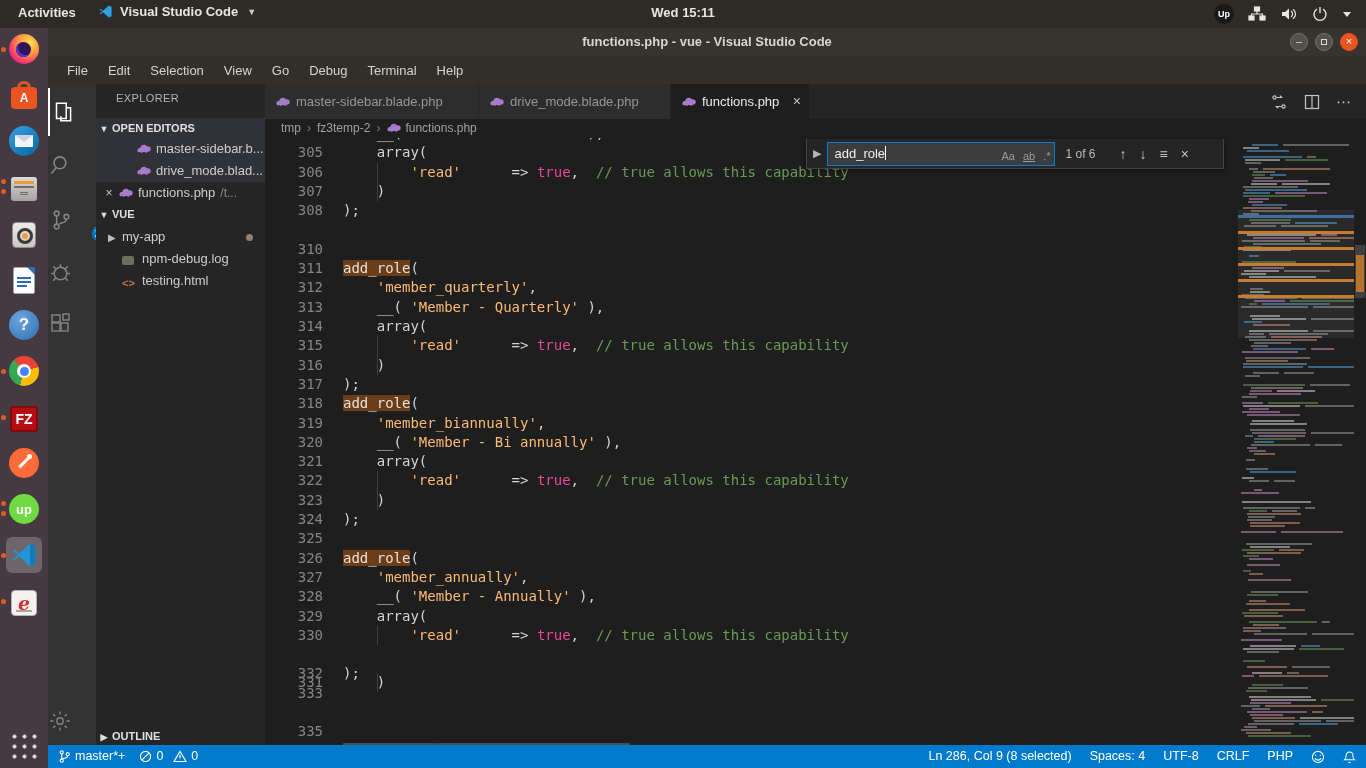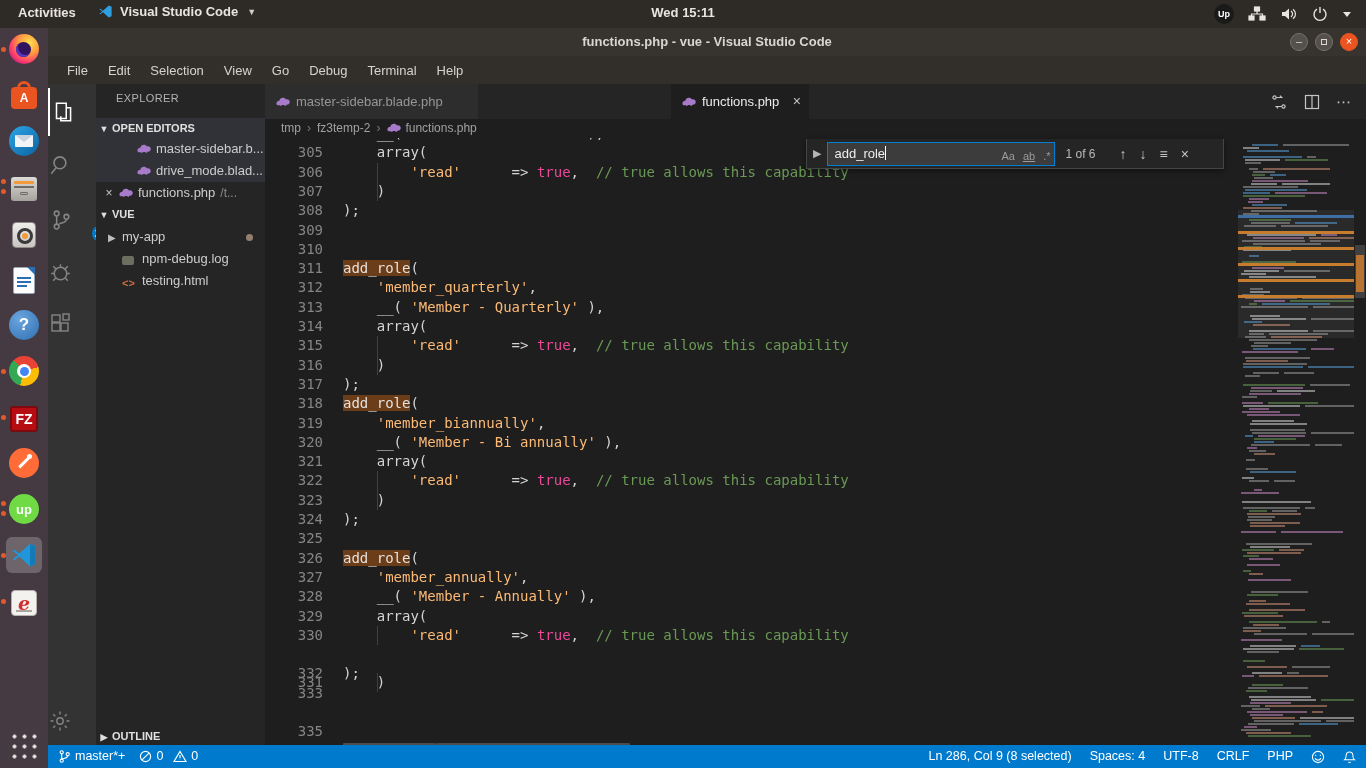--- a/index.html
+++ b/index.html
@@ -367,36 +367,38 @@
           </svg>
         <svg width="16" height="16" viewBox="0 0 16 16" fill="none" stroke-width="1.2">
             <rect x="1.5" y="1.5" width="13" height="13"></rect>
             <path d="M8 1.5v13"></path>
           </svg>
         <span class="dots">⋯</span>
       </div>
     <div class="tab" style="left: 0px; width: 214px;"><span class="icon-slot"><svg width="15" height="13" viewBox="0 0 20 16">
               <path fill="#a77bca" d="M4.2 13c-1.4 0-2.5-1.3-2.3-2.8.2-1.8 1.7-3.2 3.6-3.2h.3C6.2 4.6 8.2 3 10.6 3c1.7 0 3.2.9 4.1 2.2.4-.1.8-.2 1.3-.2 2 0 3.7 1.6 3.7 3.6S18 12.2 16 12.2h-.9l-.4 1.6h-2l-.3-1.3H9.1l-.3 1.3h-2L6.4 13z"></path>
             </svg></span><span>master-sidebar.blade.php</span></div>
+        <div class="tab" style="left: 214px; width: 192px;"><span class="icon-slot"><svg width="15" height="13" viewBox="0 0 20 16">
+              <path fill="#a77bca" d="M4.2 13c-1.4 0-2.5-1.3-2.3-2.8.2-1.8 1.7-3.2 3.6-3.2h.3C6.2 4.6 8.2 3 10.6 3c1.7 0 3.2.9 4.1 2.2.4-.1.8-.2 1.3-.2 2 0 3.7 1.6 3.7 3.6S18 12.2 16 12.2h-.9l-.4 1.6h-2l-.3-1.3H9.1l-.3 1.3h-2L6.4 13z"></path>
+            </svg></span><span>drive_mode.blade.php</span></div>
         <div class="tab active" style="left: 406px; width: 139px;"><span class="icon-slot"><svg width="15" height="13" viewBox="0 0 20 16">
               <path fill="#a77bca" d="M4.2 13c-1.4 0-2.5-1.3-2.3-2.8.2-1.8 1.7-3.2 3.6-3.2h.3C6.2 4.6 8.2 3 10.6 3c1.7 0 3.2.9 4.1 2.2.4-.1.8-.2 1.3-.2 2 0 3.7 1.6 3.7 3.6S18 12.2 16 12.2h-.9l-.4 1.6h-2l-.3-1.3H9.1l-.3 1.3h-2L6.4 13z"></path>
             </svg></span><span>functions.php</span><span class="tclose">×</span></div>
       </div>
     <div id="breadcrumb">
       <span class="crumb">tmp</span><span class="sep">›</span><span class="crumb">fz3temp-2</span><span class="sep">›</span><span class="icon-slot php-slot"><svg width="15" height="13" viewBox="0 0 20 16">
             <path fill="#a77bca" d="M4.2 13c-1.4 0-2.5-1.3-2.3-2.8.2-1.8 1.7-3.2 3.6-3.2h.3C6.2 4.6 8.2 3 10.6 3c1.7 0 3.2.9 4.1 2.2.4-.1.8-.2 1.3-.2 2 0 3.7 1.6 3.7 3.6S18 12.2 16 12.2h-.9l-.4 1.6h-2l-.3-1.3H9.1l-.3 1.3h-2L6.4 13z"></path>
           </svg></span><span class="crumb">functions.php</span>
     </div>
     <div id="code-viewport">
         <div class="cl" style="top: -14px;"><span class="ln">304</span><span class="ct"><span class="tkp">    __( </span><span class="tks">'Premium Subscriber'</span><span class="tkp"> ),</span></span></div>
         <div class="cl" style="top: 5.3px;"><span class="ln">305</span><span class="ct"><span class="tkp">    array(</span></span></div>
         <div class="cl" style="top: 24.6px;"><span class="ln">306</span><span class="guide" style="left: 111.72px;"></span><span class="ct"><span class="tkp">        </span><span class="tks">'read'</span><span class="tkp">      =&gt; </span><span class="tkk">true</span><span class="tkp">,  </span><span class="tkc">// true allows this capability</span></span></div>
         <div class="cl" style="top: 43.9px;"><span class="ln">307</span><span class="guide" style="left: 111.72px;"></span><span class="ct"><span class="tkp">    )</span></span></div>
         <div class="cl" style="top: 63.2px;"><span class="ln">308</span><span class="ct"><span class="tkp">);</span></span></div>
-        <div class="cl" style="top: 82.5px;"><span class="ln">309</span><span class="ct"></span></div>
         <div class="cl" style="top: 101.8px;"><span class="ln">310</span><span class="ct"></span></div>
         <div class="cl" style="top: 121.1px;"><span class="ln">311</span><span class="ct"><span class="tkm">add_role</span><span class="tkp">(</span></span></div>
         <div class="cl" style="top: 140.4px;"><span class="ln">312</span><span class="ct"><span class="tkp">    </span><span class="tks">'member_quarterly'</span><span class="tkp">,</span></span></div>
         <div class="cl" style="top: 159.7px;"><span class="ln">313</span><span class="ct"><span class="tkp">    __( </span><span class="tks">'Member - Quarterly'</span><span class="tkp"> ),</span></span></div>
         <div class="cl" style="top: 179px;"><span class="ln">314</span><span class="ct"><span class="tkp">    array(</span></span></div>
         <div class="cl" style="top: 198.3px;"><span class="ln">315</span><span class="guide" style="left: 111.72px;"></span><span class="ct"><span class="tkp">        </span><span class="tks">'read'</span><span class="tkp">      =&gt; </span><span class="tkk">true</span><span class="tkp">,  </span><span class="tkc">// true allows this capability</span></span></div>
         <div class="cl" style="top: 217.6px;"><span class="ln">316</span><span class="guide" style="left: 111.72px;"></span><span class="ct"><span class="tkp">    )</span></span></div>
         <div class="cl" style="top: 236.9px;"><span class="ln">317</span><span class="ct"><span class="tkp">);</span></span></div>
         <div class="cl" style="top: 256.2px;"><span class="ln">318</span><span class="ct"><span class="tkm">add_role</span><span class="tkp">(</span></span></div>
         <div class="cl" style="top: 275.5px;"><span class="ln">319</span><span class="ct"><span class="tkp">    </span><span class="tks">'member_biannually'</span><span class="tkp">,</span></span></div>

